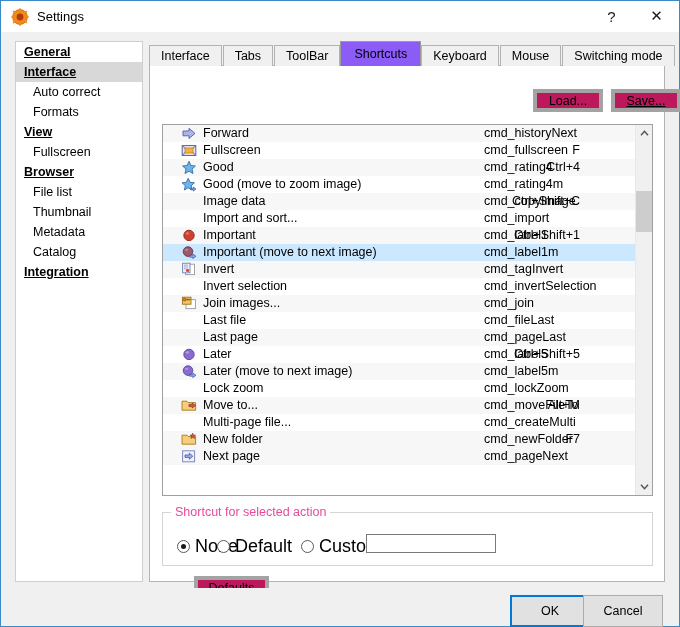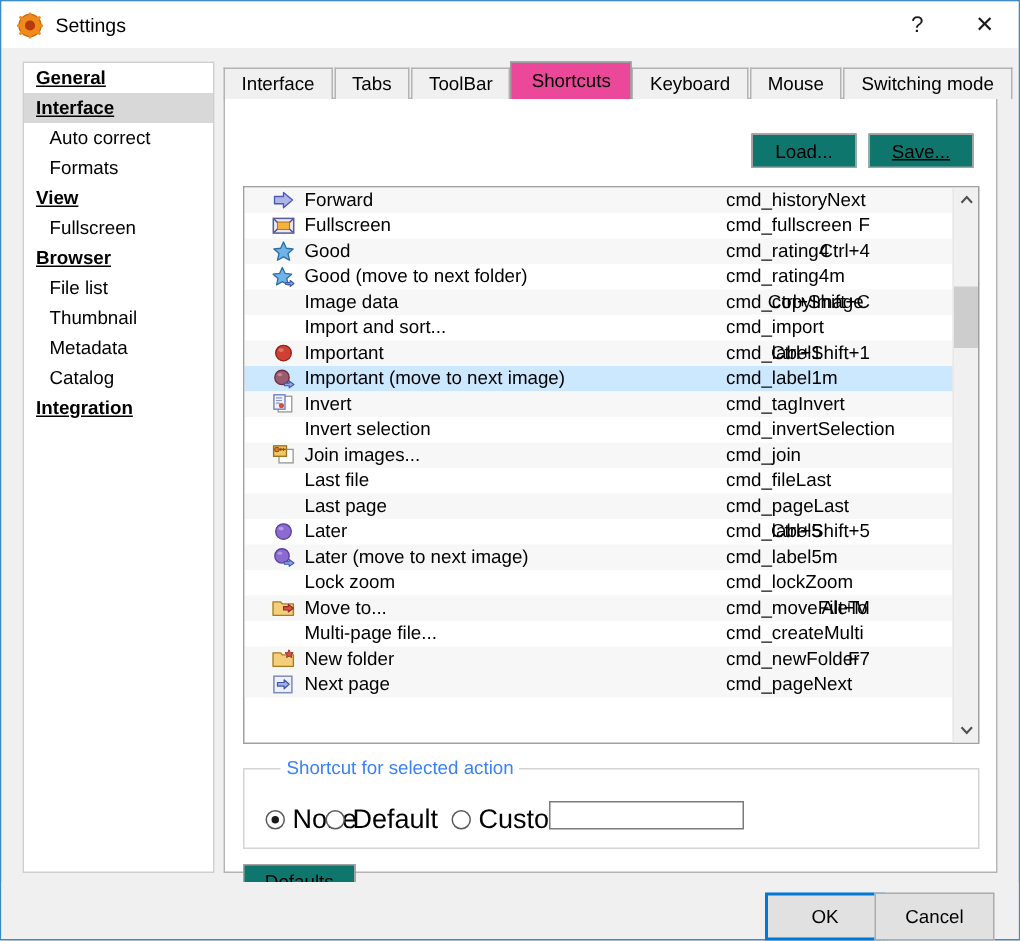--- a/index.html
+++ b/index.html
@@ -98,47 +98,48 @@
     border: 1px solid #b3b3b3;
     border-bottom: none;
     margin-right: 1px;
     color: #000;
     cursor: default;
     white-space: nowrap;
   }
   .tab.active {
     height: 25px;
     line-height: 24px;
-    background: #ec4899;
+    background: #8b5cf6;
     border-color: #9c9c9c;
     position: relative;
     z-index: 6;
     margin-left: -1px; margin-right: 0px;
     padding: 0 13px;
   }
   #tabpanel {
     position: absolute; left: 0; top: 24px;
     width: 516px; height: 517px;
     background: #ffffff;
     border: 1px solid #b3b3b3;
     box-sizing: border-box;
   }
 
   
   .pbtn {
     position: absolute;
     box-sizing: border-box;
-    background: #0f766e;
-    border: 1px solid #a3a3a3;
+    background: #be185d;
+    border: 4px solid #a3a3a3;
     font-size: 12.5px;
     font-family: "Liberation Sans", sans-serif;
     color: #000;
     cursor: default;
     text-align: center;
     padding: 0;
+    margin-left: 32px;
   }
   #load-btn { left: 351px; top: 23px; width: 70px; height: 23px; }
   #save-btn { left: 429px; top: 23px; width: 70px; height: 23px; text-decoration: underline; }
 
   
   #listbox {
     position: absolute;
     left: 12px; top: 58px;
     width: 491px; height: 372px;
     border: 1px solid #a0a0a0;
@@ -211,25 +212,25 @@
   
   #groupbox {
     position: absolute;
     left: 12px; top: 446px;
     width: 491px; height: 54px;
     border: 1px solid #d4d4d4;
     box-sizing: border-box;
   }
   #group-legend {
     position: absolute;
-    left: 24px; top: -8px;
+    left: 8px; top: -8px;
     background: #ffffff;
     padding: 0 4px;
     font-size: 12.5px;
-    color: #3b82f6;
+    color: #ec4899;
     white-space: nowrap;
   }
   .radio-wrap {
     position: absolute;
     top: 23px;
     display: flex; align-items: center;
     cursor: default;
     font-size: 18px;
     white-space: nowrap;
   }
@@ -388,21 +389,21 @@
                   </svg></span>
                 <span class="lc-name">Good</span>
                 <span class="lc-key">Ctrl+4</span>
                 <span class="lc-cmd">cmd_rating4</span>
               </div>
               <div class="lrow even">
                 <span class="lc-icon"><svg width="16" height="15" viewBox="0 0 16 15">
                     <path d="M7.2 1.3 L9.1 5.3 L13.4 5.8 L10.2 8.7 L11.1 13 L7.2 10.8 L3.4 13 L4.3 8.7 L1.1 5.8 L5.4 5.3 Z" fill="#6fb4e8" stroke="#2f6fa8" stroke-width="0.9" stroke-linejoin="round"></path>
                     <path d="M9.5 11.4 H12.4 V10 L15 12 L12.4 14 V12.7 H9.5 Z" fill="#8fa8e0" stroke="#3b57a8" stroke-width="0.7" stroke-linejoin="round"></path>
                   </svg></span>
-                <span class="lc-name">Good (move to next folder)</span>
+                <span class="lc-name">Good (move to zoom image)</span>
                 <span class="lc-key"></span>
                 <span class="lc-cmd">cmd_rating4m</span>
               </div>
               <div class="lrow odd">
                 <span class="lc-name">Image data</span>
                 <span class="lc-key">Ctrl+Shift+C</span>
                 <span class="lc-cmd">cmd_copyImage</span>
               </div>
               <div class="lrow even">
                 <span class="lc-name">Import and sort...</span>

